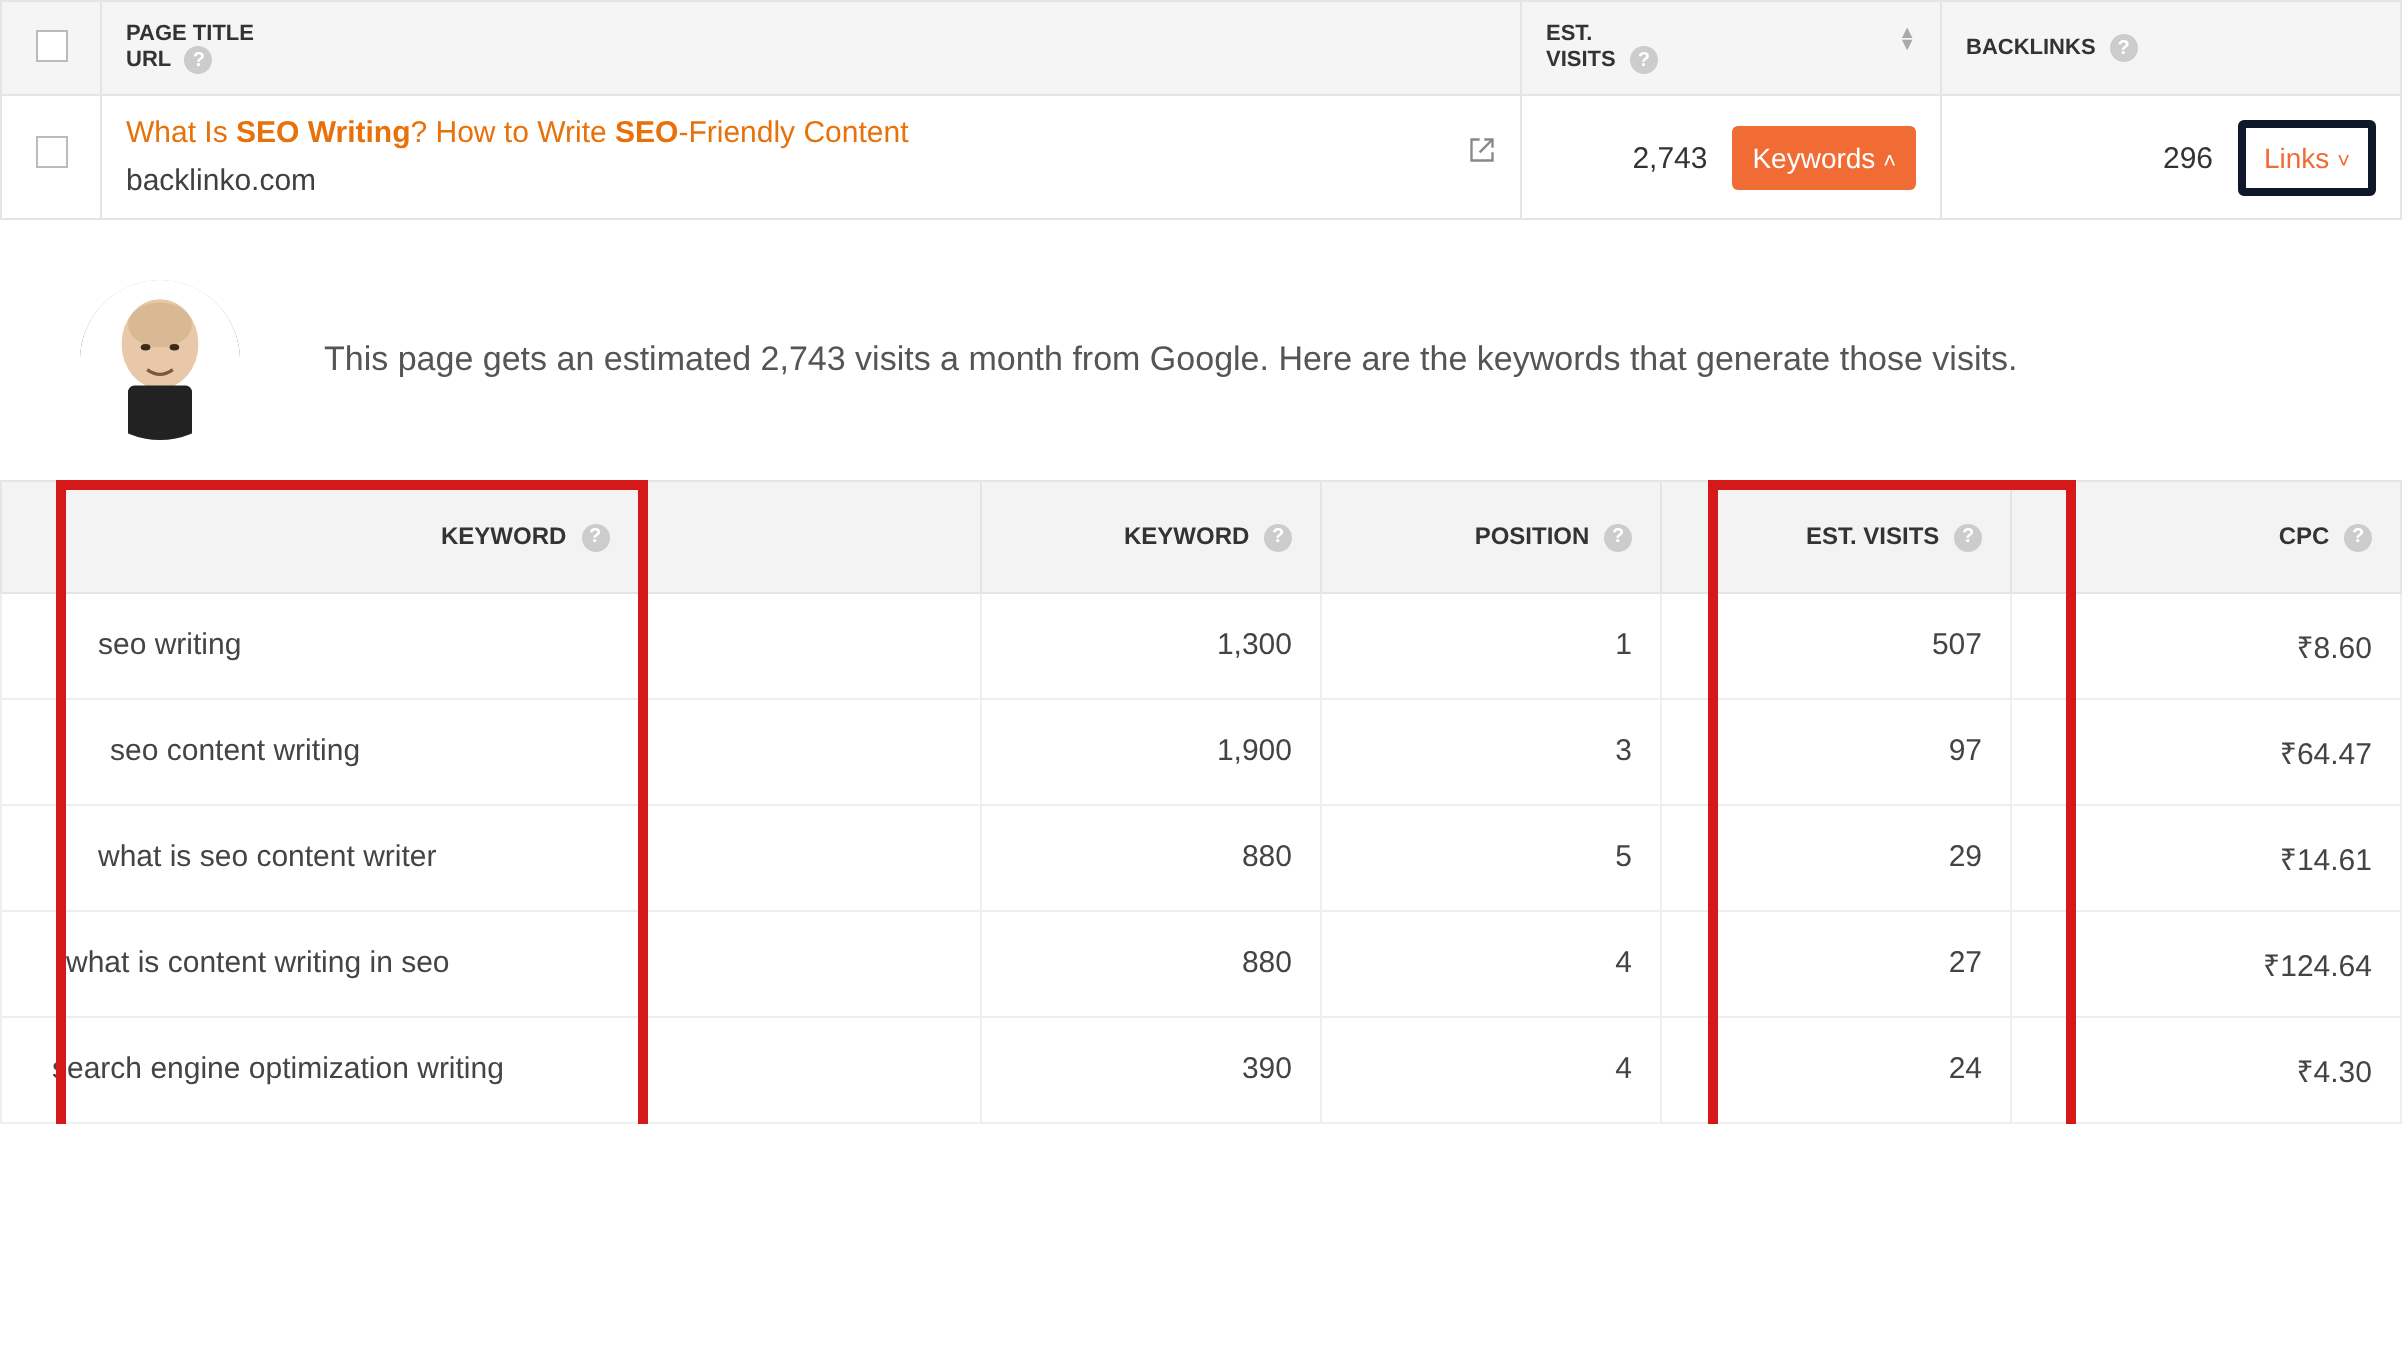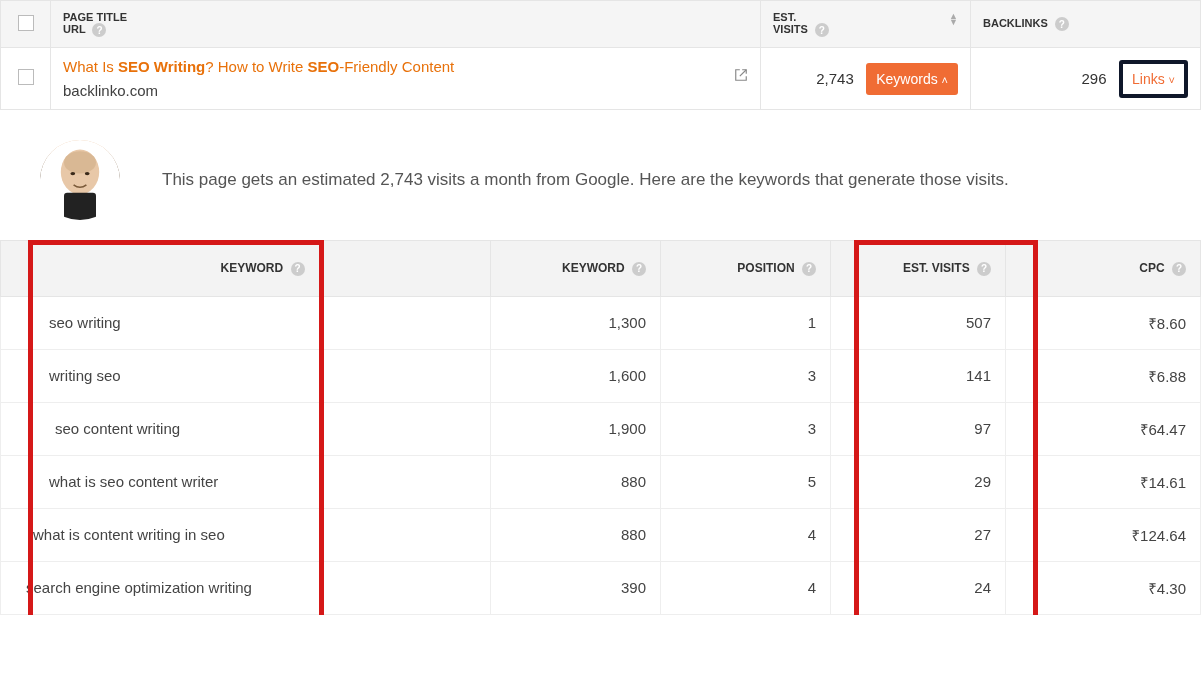--- a/index.html
+++ b/index.html
@@ -189,27 +189,20 @@
     </thead>
     <tbody id="kw-body">
         <tr>
           <td class="kw-td col-kw" style="padding-left:48px;">seo writing</td>
           <td class="kw-td right col-vol">1,300</td>
           <td class="kw-td right col-pos">1</td>
           <td class="kw-td right col-ev">507</td>
           <td class="kw-td right col-cpc">₹8.60</td>
         </tr>
         <tr>
-          <td class="kw-td col-kw" style="padding-left:48px;">writing seo</td>
-          <td class="kw-td right col-vol">1,600</td>
-          <td class="kw-td right col-pos">3</td>
-          <td class="kw-td right col-ev">141</td>
-          <td class="kw-td right col-cpc">₹6.88</td>
-        </tr>
-        <tr>
           <td class="kw-td col-kw" style="padding-left:54px;margin-left:48px;">seo content writing</td>
           <td class="kw-td right col-vol">1,900</td>
           <td class="kw-td right col-pos">3</td>
           <td class="kw-td right col-ev">97</td>
           <td class="kw-td right col-cpc">₹64.47</td>
         </tr>
         <tr>
           <td class="kw-td col-kw" style="padding-left:48px;">what is seo content writer</td>
           <td class="kw-td right col-vol">880</td>
           <td class="kw-td right col-pos">5</td>

